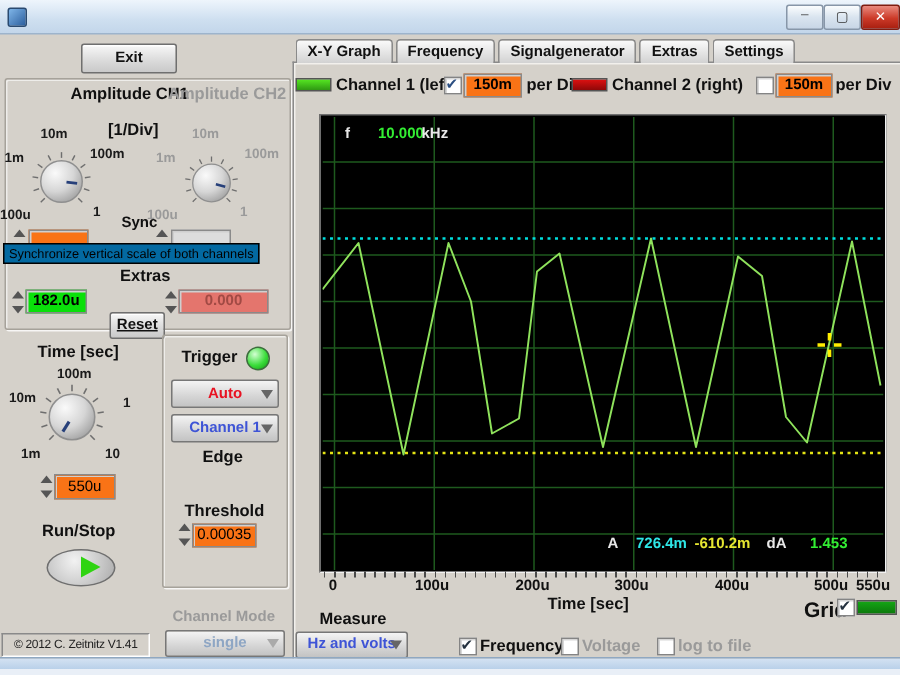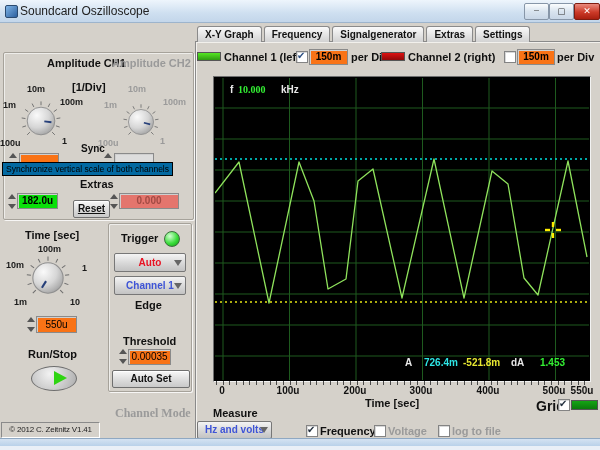--- a/index.html
+++ b/index.html
@@ -87,26 +87,26 @@
     border:1px solid #8a8a8a;border-right-color:#fff;border-bottom-color:#fff;
     font-size:8px;color:#222;text-align:center;line-height:14px;letter-spacing:-0.2px;}
 </style>
 </head>
 <body>
 
 <div id="app" style="--offset-green: #0ae00a; --offset-red: #e4756d; --trigger-red: #e81222; --dd-blue: #3e54d6; --disabled-blue: #8ea6c4; --ch1-swatch: #55e622; --ch2-swatch: #dd1111; --grid-swatch: #0c7a0c; --scope-text: #e8e8e8; --val-green: #33ee33; --val-cyan: #2ee6e6; --val-yellow: #e6e631;">
 
   <div id="titlebar">
     <span id="app-icon"></span>
-    <span id="title-text">Soundcard Oszilloscope</span>
     <span class="winbtn" id="btn-min"></span>
     <span class="winbtn" id="btn-max"></span>
     <span class="winbtn" id="btn-close"></span>
   </div>
 
+  <div class="btn" style="left:54px;top:29px;width:62px;height:18px;line-height:18px;">Exit</div>
 
   <div class="groupbox" style="left:3px;top:52px;width:189px;height:166px;"></div>
 
   <span class="lbl" style="left:47px;top:57px;">Amplitude CH1</span>
   <span class="lbl dis" style="left:112px;top:57px;">Amplitude CH2</span>
   <span class="lbl" style="left:72px;top:81px;">[1/Div]</span>
 
   <span class="lbl9" style="left:27px;top:84px;">10m</span>
   <span class="lbl9" style="left:60px;top:97px;">100m</span>
   <span class="lbl9" style="left:3px;top:100px;">1m</span>
@@ -181,21 +181,21 @@
   <div class="field" style="left:114px;top:153px;width:38px;height:14px;background:#ddd;"></div>
 
   <div id="tooltip">Synchronize vertical scale of both channels</div>
 
   <span class="lbl" style="left:80px;top:178px;">Extras</span>
   <div class="spin" style="left:8px;top:194px;">
       <span class="up"></span>
       <span class="dn"></span>
     </div>
   <div class="field" style="left:17px;top:193px;width:39px;height:14px;line-height:14px;background:var(--offset-green,#0ae00a);font-weight:bold;">182.0u</div>
-  <div class="btn" style="left:73px;top:200px;width:35px;height:16px;line-height:16px;text-decoration:underline;">Reset</div>
+  <div class="btn" style="left:73px;top:208px;width:35px;height:16px;line-height:16px;text-decoration:underline;">Reset</div>
   <div class="spin" style="left:110px;top:194px;">
       <span class="up"></span>
       <span class="dn"></span>
     </div>
   <div class="field" style="left:119px;top:193px;width:58px;height:14px;line-height:14px;background:var(--offset-red,#e4756d);color:#a14a44;font-weight:bold;">0.000</div>
 
   <span class="lbl" style="left:25px;top:229px;">Time [sec]</span>
   <span class="lbl9" style="left:38px;top:244px;">100m</span>
   <span class="lbl9" style="left:6px;top:260px;">10m</span>
   <span class="lbl9" style="left:82px;top:263px;">1</span>
@@ -232,42 +232,45 @@
     </div>
   <div class="field" style="left:36px;top:316px;width:39px;height:15px;line-height:15px;">550u</div>
 
   <span class="lbl" style="left:28px;top:348px;">Run/Stop</span>
   <div id="runstop-btn">
     <span class="play"></span>
   </div>
 
   <div id="copyright">© 2012  C. Zeitnitz V1.41</div>
 
-  <span class="lbl dis" style="left:115px;top:406px;font-size:12px;font-family:Liberation Serif, serif;">Channel Mode</span>
+  <span class="lbl dis" style="left:115px;top:406px;font-size:10px;">Channel Mode</span>
+  <div class="dd" style="left:110px;top:420px;width:78px;height:16px;line-height:16px;color:var(--disabled-blue,#8ea6c4);">
+    <span>single</span>
+    <span class="arr" style="border-top-color:#aaa;"></span>
+  </div>
 
   <div class="groupbox" style="left:108px;top:223px;width:82px;height:167px;"></div>
   <span class="lbl" style="left:121px;top:232px;">Trigger</span>
   <div id="led"></div>
 
   <div class="dd" style="left:114px;top:253px;width:70px;height:17px;line-height:17px;color:var(--trigger-red,#e81222);">
     <span>Auto</span>
     <span class="arr"></span>
   </div>
   <div class="dd" style="left:114px;top:276px;width:70px;height:17px;line-height:17px;color:var(--dd-blue,#3e54d6);">
     <span>Channel 1</span>
     <span class="arr"></span>
   </div>
   <span class="lbl" style="left:135px;top:299px;">Edge</span>
   <span class="lbl" style="left:123px;top:335px;">Threshold</span>
   <div class="spin" style="left:119px;top:349px;">
       <span class="up"></span>
       <span class="dn"></span>
     </div>
   <div class="field" style="left:128px;top:349px;width:41px;height:14px;line-height:14px;">0.00035</div>
-  <div class="btn" style="left:112px;top:370px;width:76px;height:16px;line-height:16px;">Auto Set</div>
 
   <div id="tabpanel"></div>
   <div id="tabstrip">
     <div class="tab">X-Y Graph</div>
     <div class="tab">Frequency</div>
     <div class="tab">Signalgenerator</div>
     <div class="tab">Extras</div>
     <div class="tab">Settings</div>
   </div>
 
@@ -302,26 +305,26 @@
         <line x1="0" y1="278" x2="374" y2="278" stroke="#1e5a1e" stroke-width="1"></line>
         <line x1="0" y1="81" x2="374" y2="81" stroke="#00dede" stroke-width="1.6" stroke-dasharray="2 3"></line>
         <line x1="0" y1="224" x2="374" y2="224" stroke="#e3e314" stroke-width="1.6" stroke-dasharray="2 3"></line>
         <polyline points="0,115 24,84 54,225 84,84 99,123 113,211 131,201 143,103 158,91 187,220 219,81 249,220 277,93 293,106 309,200 323,217 353,83 372,179" fill="none" stroke="#8fe25c" stroke-width="1.3" stroke-linejoin="round"></polyline>
         <line x1="330" y1="152" x2="335" y2="152" stroke="#ffee00" stroke-width="2.4"></line>
         <line x1="341" y1="152" x2="346" y2="152" stroke="#ffee00" stroke-width="2.4"></line>
         <line x1="338" y1="144" x2="338" y2="149" stroke="#ffee00" stroke-width="2.4"></line>
         <line x1="338" y1="155" x2="338" y2="160" stroke="#ffee00" stroke-width="2.4"></line>
       </svg>
     <span class="scope-txt" style="left:16px;top:7px;color:var(--scope-text,#e8e8e8);">f</span>
-    <span class="scope-txt" style="left:24px;top:7px;color:var(--val-green,#33ee33);font-family:Liberation Serif, serif;">10.000</span>
+    <span class="scope-txt" style="left:38px;top:7px;color:var(--val-green,#33ee33);">10.000</span>
     <span class="scope-txt" style="left:67px;top:7px;color:var(--scope-text,#e8e8e8);">kHz</span>
 
     <span class="scope-txt" style="left:191px;top:280px;color:var(--scope-text,#e8e8e8);">A</span>
     <span class="scope-txt" style="left:210px;top:280px;color:var(--val-cyan,#2ee6e6);">726.4m</span>
-    <span class="scope-txt" style="left:249px;top:280px;color:var(--val-yellow,#e6e631);">-521.8m</span>
+    <span class="scope-txt" style="left:249px;top:280px;color:var(--val-yellow,#e6e631);">-610.2m</span>
     <span class="scope-txt" style="left:297px;top:280px;color:var(--scope-text,#e8e8e8);">dA</span>
     <span class="scope-txt" style="left:326px;top:280px;color:var(--val-green,#33ee33);">1.453</span>
   </div>
 
   <div id="tickstrip"></div>
   <span class="xtick" style="left:222px;">0</span>
   <span class="xtick" style="left:288px;">100u</span>
   <span class="xtick" style="left:355px;">200u</span>
   <span class="xtick" style="left:421px;">300u</span>
   <span class="xtick" style="left:488px;">400u</span>

